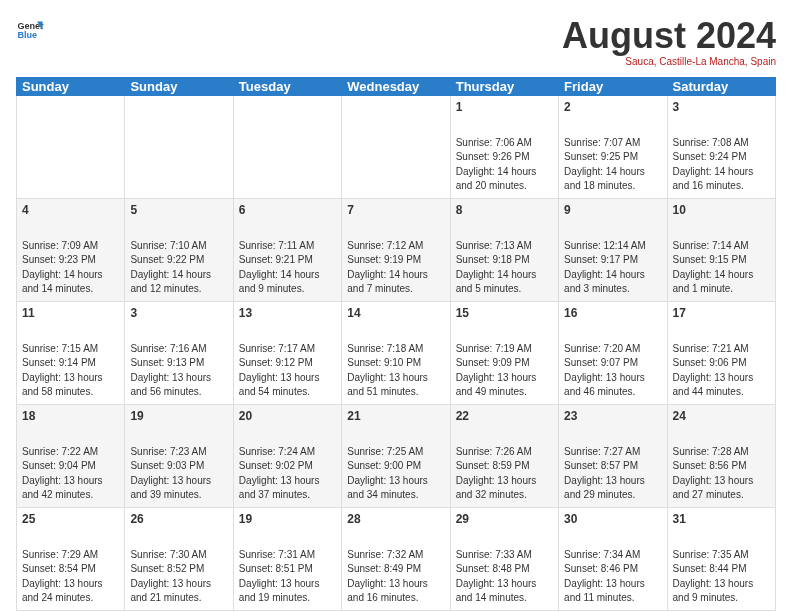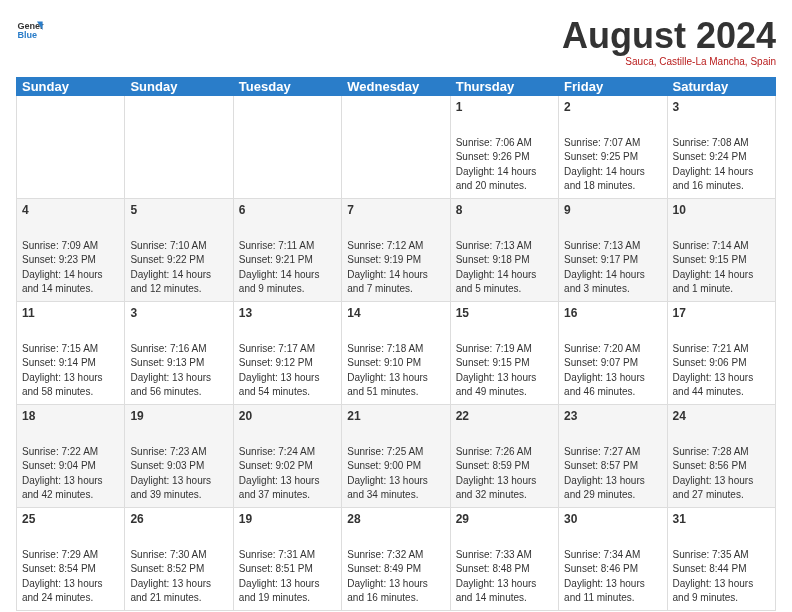--- a/index.html
+++ b/index.html
@@ -166,21 +166,21 @@
 Daylight: 14 hours and 7 minutes.</div>
         </td>
         <td>
           <span class="day-number">8</span>
           <div class="day-info">Sunrise: 7:13 AM
 Sunset: 9:18 PM
 Daylight: 14 hours and 5 minutes.</div>
         </td>
         <td>
           <span class="day-number">9</span>
-          <div class="day-info">Sunrise: 7:13 AM
+          <div class="day-info">Sunrise: 12:14 AM
 Sunset: 9:17 PM
 Daylight: 14 hours and 3 minutes.</div>
         </td>
         <td>
           <span class="day-number">10</span>
           <div class="day-info">Sunrise: 7:14 AM
 Sunset: 9:15 PM
 Daylight: 14 hours and 1 minute.</div>
         </td>
       </tr>
@@ -205,21 +205,21 @@
         </td>
         <td>
           <span class="day-number">14</span>
           <div class="day-info">Sunrise: 7:18 AM
 Sunset: 9:10 PM
 Daylight: 13 hours and 51 minutes.</div>
         </td>
         <td>
           <span class="day-number">15</span>
           <div class="day-info">Sunrise: 7:19 AM
-Sunset: 9:15 PM
+Sunset: 9:09 PM
 Daylight: 13 hours and 49 minutes.</div>
         </td>
         <td>
           <span class="day-number">16</span>
           <div class="day-info">Sunrise: 7:20 AM
 Sunset: 9:07 PM
 Daylight: 13 hours and 46 minutes.</div>
         </td>
         <td>
           <span class="day-number">17</span>

